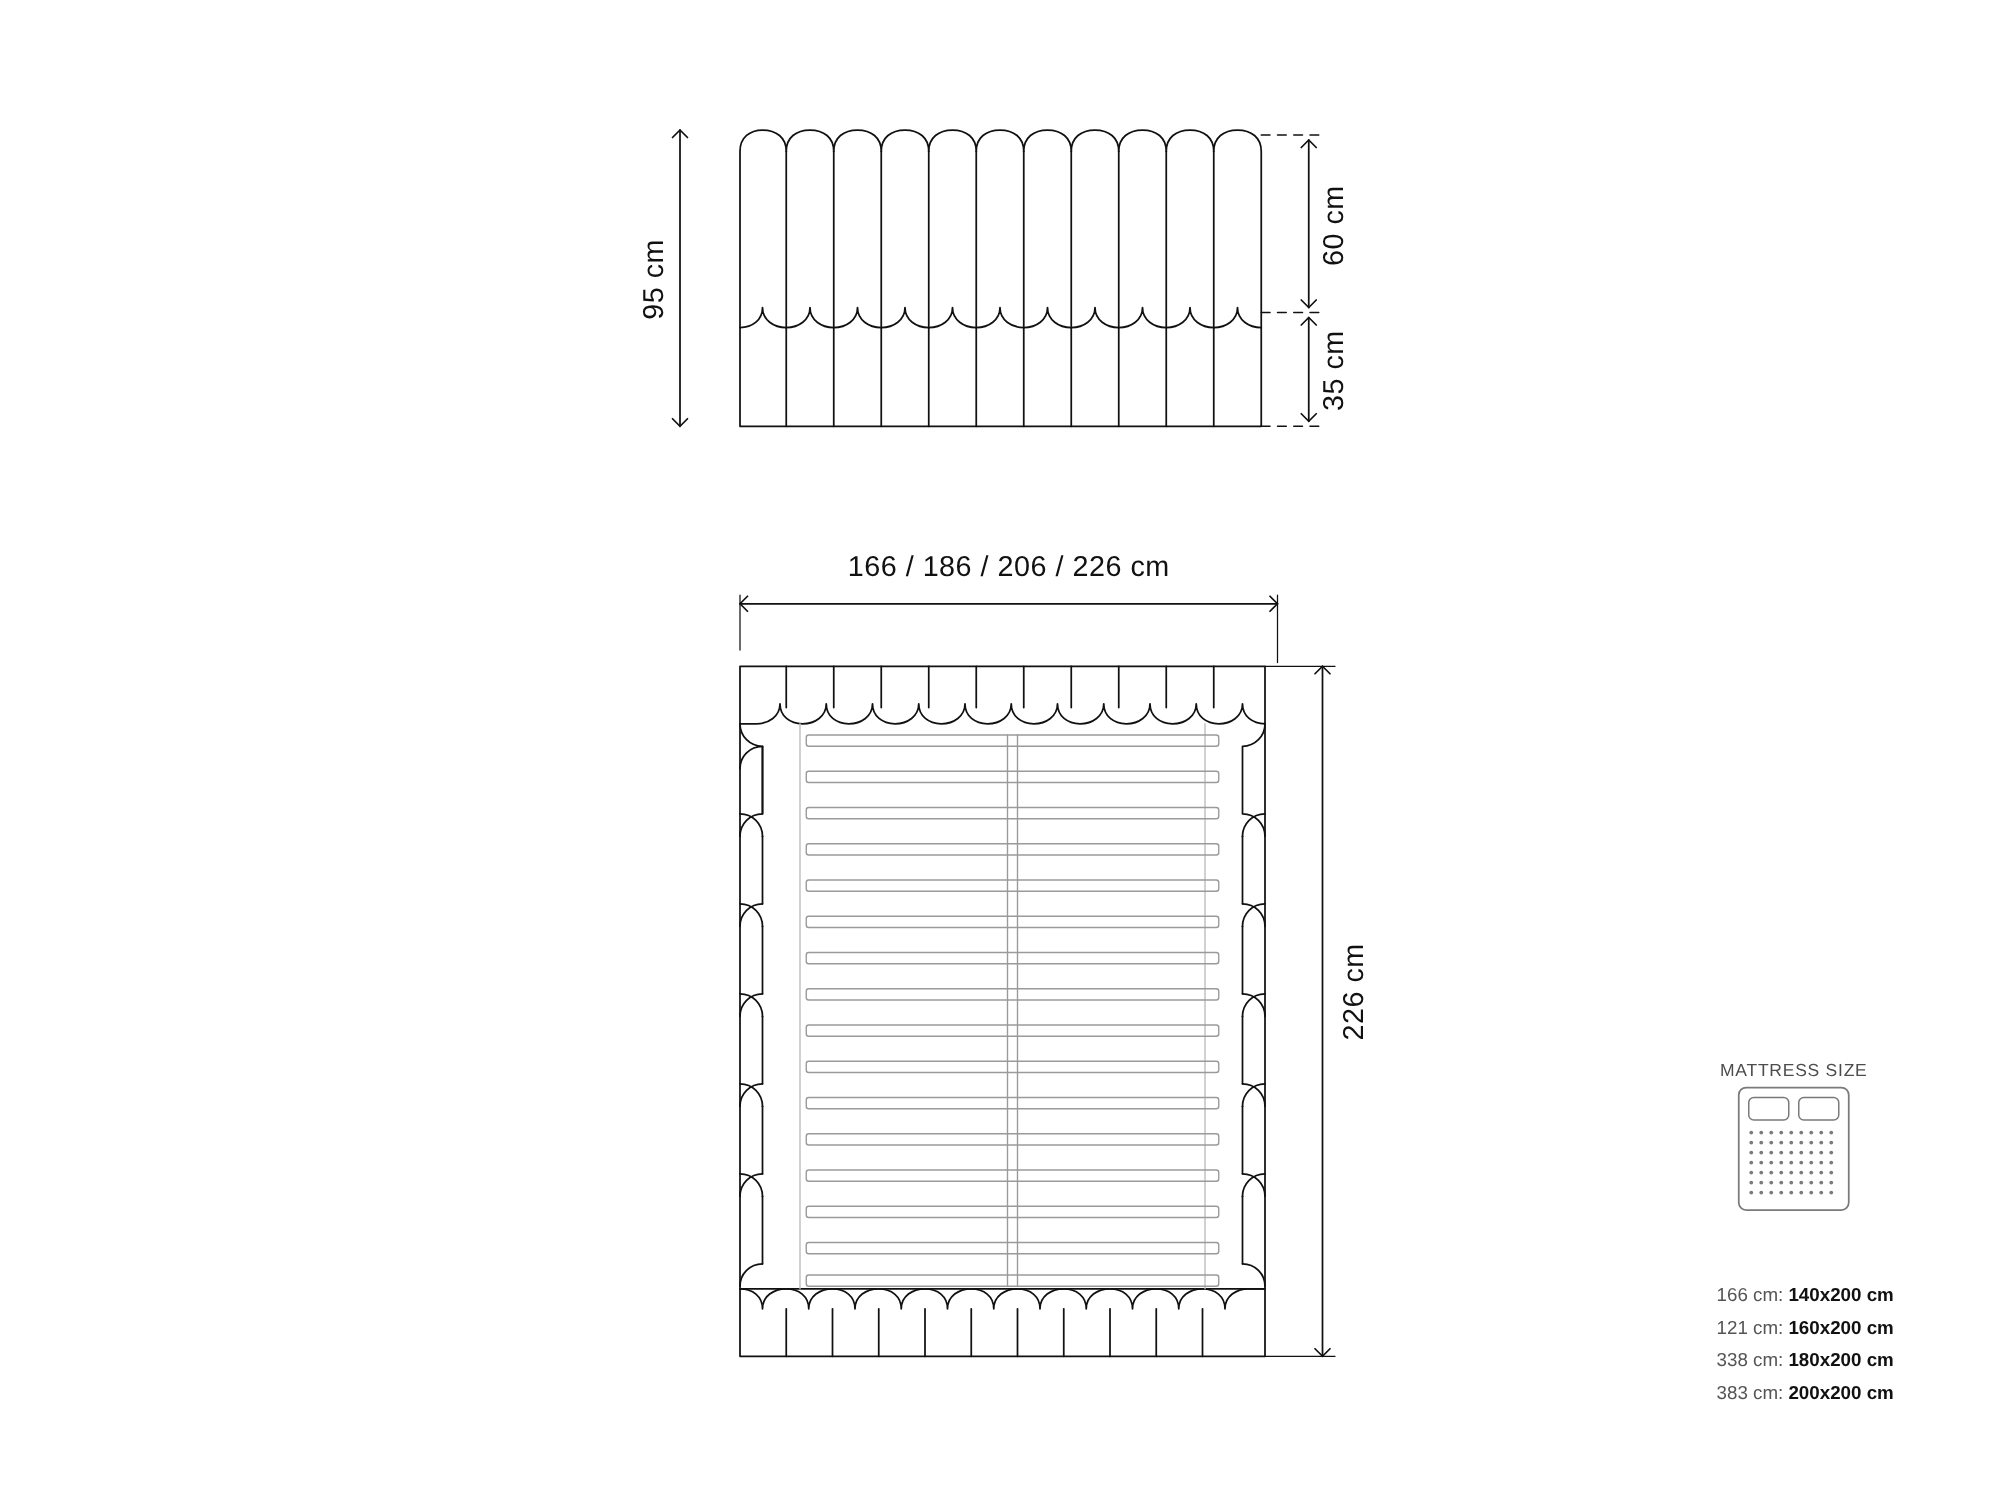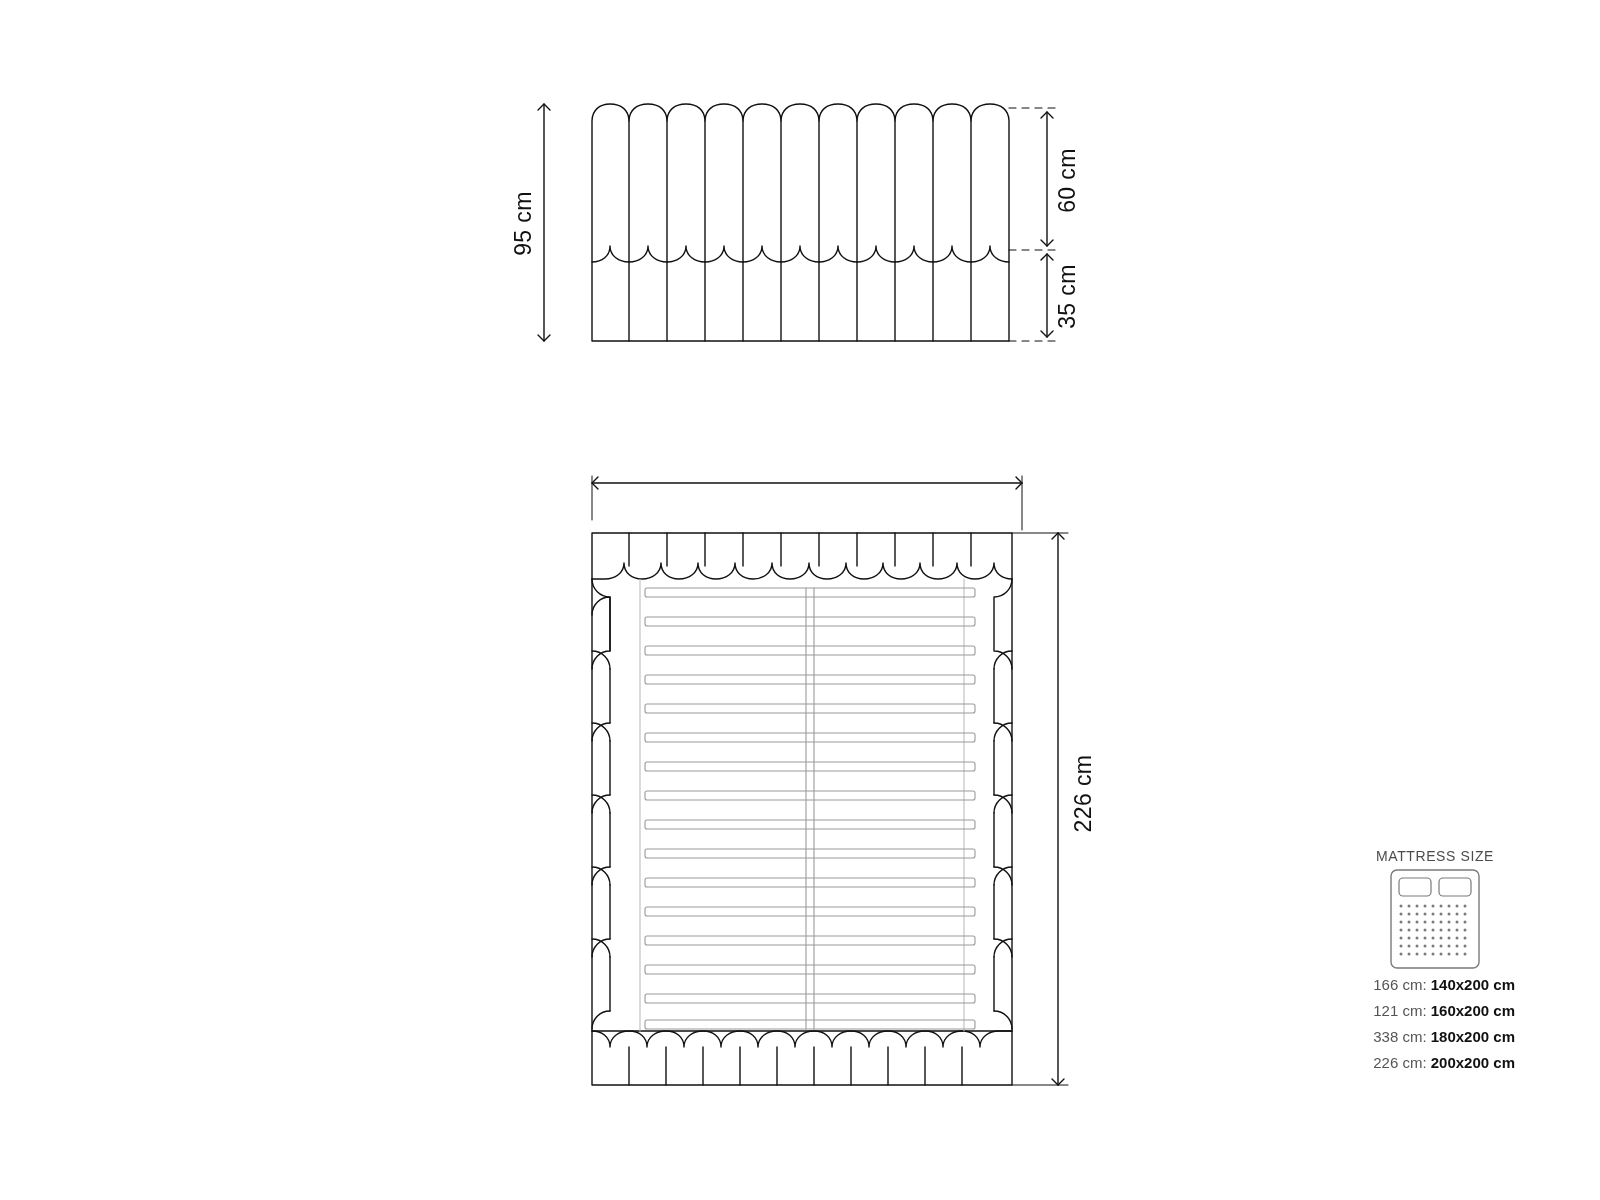--- a/index.html
+++ b/index.html
@@ -51,21 +51,21 @@
     margin-bottom: 0;
   }
   .legend-icon {
     width: 100px;
     height: 110px;
     margin: 0 auto;
   }
   .size-list {
     position: absolute;
     left: 1255px;
-    top: 972px;
+    top: 1024px;
     width: 260px;
     text-align: right;
   }
   .size-row {
     font-size: 15px;
     line-height: 26px;
     color: #3b3b3b;
     font-family: "Liberation Sans", sans-serif;
     white-space: nowrap;
   }
@@ -295,20 +295,21 @@
 
     </g>
   </svg>
 
   <div class="dim-label rot-ccw" style="left: 478px; top: 210px; width: 90px; text-align:center;">95 cm</div>
 
   <div class="dim-label rot-ccw" style="left: 1022px; top: 167px; width: 90px; text-align:center;">60 cm</div>
 
   <div class="dim-label rot-ccw" style="left: 1022px; top: 283px; width: 90px; text-align:center;">35 cm</div>
 
+  <div class="dim-label" style="left: 592px; top: 440px; width: 430px; text-align:center;">166 / 186 / 206 / 226 cm</div>
 
   <div class="dim-label rot-ccw" style="left: 1028px; top: 780px; width: 110px; text-align:center;">226 cm</div>
 
   <div class="legend">
     <div class="legend-title">MATTRESS SIZE</div>
     <div class="legend-icon">
       <svg viewBox="0 0 100 110" width="100" height="110">
         <rect x="6" y="6" width="88" height="98" rx="6" fill="none" stroke="#7a7a7a" stroke-width="1.4"></rect>
         <rect x="14" y="14" width="32" height="18" rx="4" fill="none" stroke="#7a7a7a" stroke-width="1.2"></rect>
         <rect x="54" y="14" width="32" height="18" rx="4" fill="none" stroke="#7a7a7a" stroke-width="1.2"></rect>
@@ -402,18 +403,18 @@
     </div>
     <div class="size-row">
       <span class="size-key">121 cm:</span>
       <b>160x200 cm</b>
     </div>
     <div class="size-row">
       <span class="size-key">338 cm:</span>
       <b>180x200 cm</b>
     </div>
     <div class="size-row">
-      <span class="size-key">226 cm:</span>
+      <span class="size-key">383 cm:</span>
       <b>200x200 cm</b>
     </div>
   </div>
 
 </div>
 
 </body></html>

